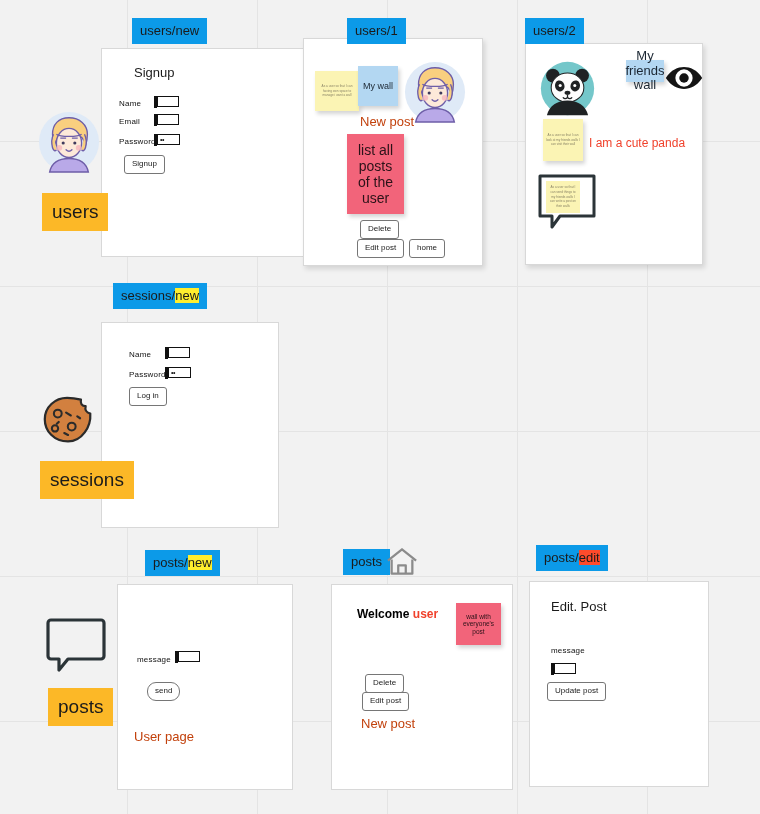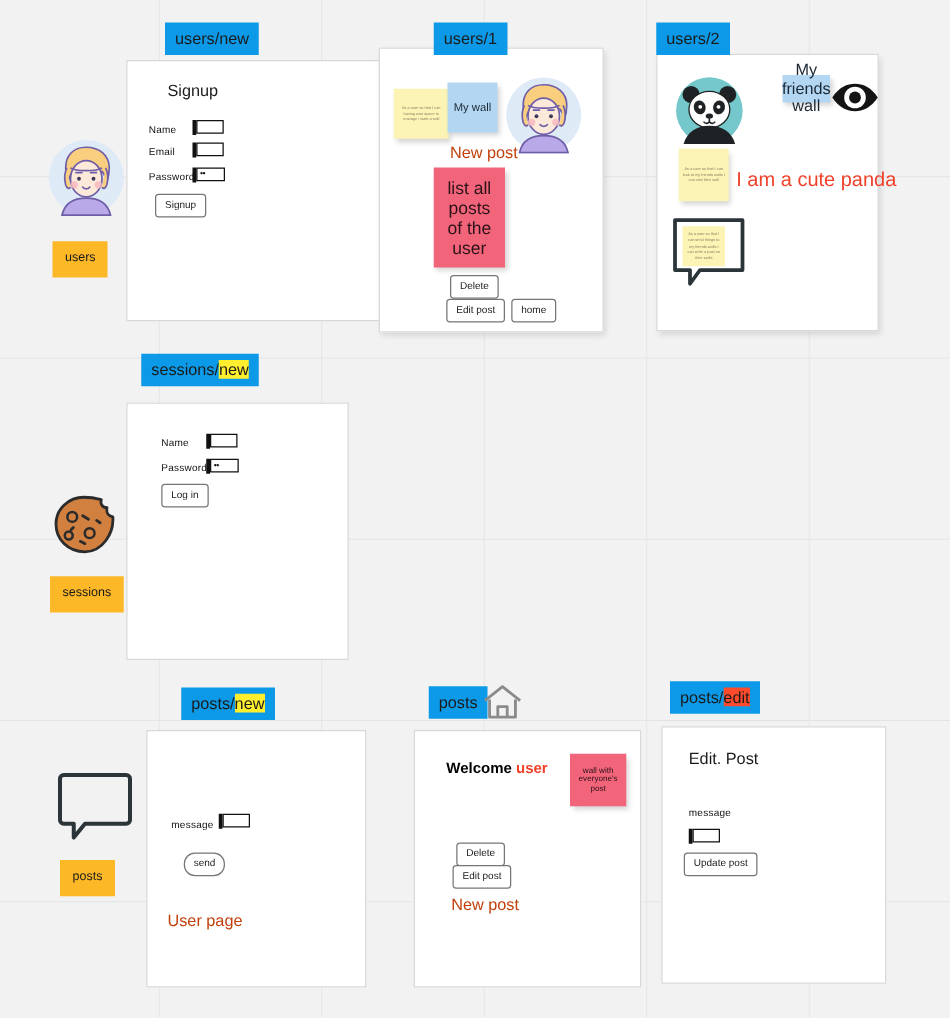--- a/index.html
+++ b/index.html
@@ -34,21 +34,21 @@
     white-space: nowrap;
     z-index: 6;
   }
   .route-tag .hl-yellow { background: #ffee2e; }
   .route-tag .hl-red { background: #ff4b2b; }
 
   .res-tag {
     position: absolute;
     background: #fcb827;
     color: #1b1b1b;
-    font-size: 10px;
+    font-size: 19px;
     line-height: 1;
     padding: 9px 10px 10px;
     z-index: 6;
   }
 
   .card {
     position: absolute;
     background: #ffffff;
     border: 1px solid #d8d8d8;
     z-index: 4;
@@ -269,21 +269,21 @@
         <path d="M2 14C8 5 15 2 22 2s14 3 20 12c-6 9-13 12-20 12S8 23 2 14z" fill="#141414"></path>
         <ellipse cx="22" cy="14" rx="9.5" ry="9.5" fill="#fff"></ellipse>
         <circle cx="22" cy="14" r="5.2" fill="#141414"></circle>
       </svg>
     </div>
 
     <div class="sticky yellow" style="left:17px; top:75px; width:40px; height:42px;">
       <span class="micro">As a user so that I can look at my friends walls I can visit their wall</span>
     </div>
 
-    <div class="alert-red" style="left:63px; top:92px; font-size:16px;">I am a cute panda</div>
+    <div class="alert-red" style="left:63px; top:92px; font-size:12px;">I am a cute panda</div>
 
     <div style="position:absolute; left:12px; top:130px; width:62px; height:55px;">
       <svg viewBox="0 0 62 55" width="62" height="55" aria-hidden="true" style="position:absolute; inset:0;">
         <path d="M2 2h54v40H22l-8 11v-11H2z" fill="#ffffff" stroke="#2b3438" stroke-width="3" stroke-linejoin="round"></path>
       </svg>
       <div class="sticky yellow" style="left:8px; top:7px; width:34px; height:32px; box-shadow:none;">
         <span class="micro">As a user so that I can send things to my friends walls I can write a post on their walls</span>
       </div>
     </div>
   </div>

